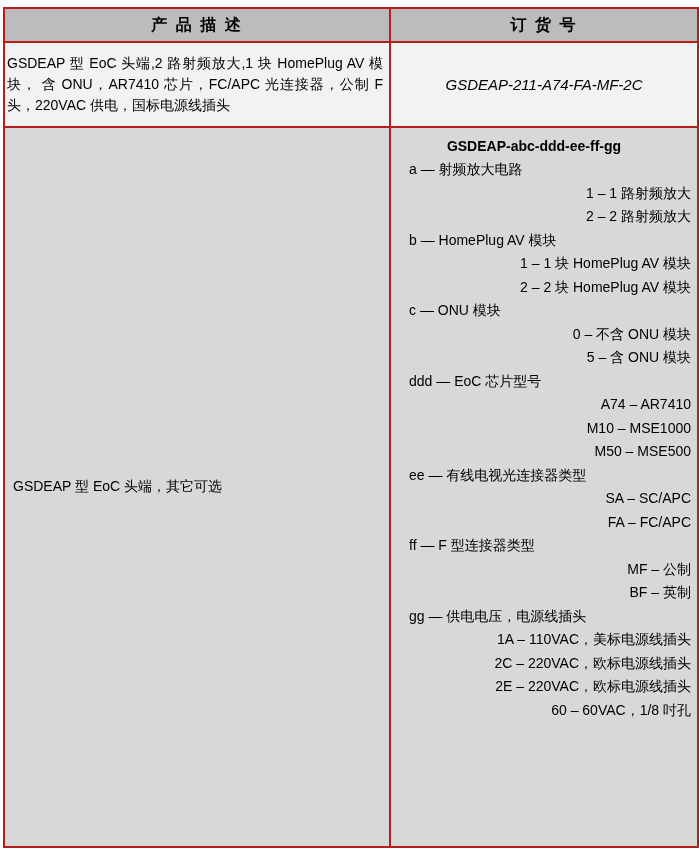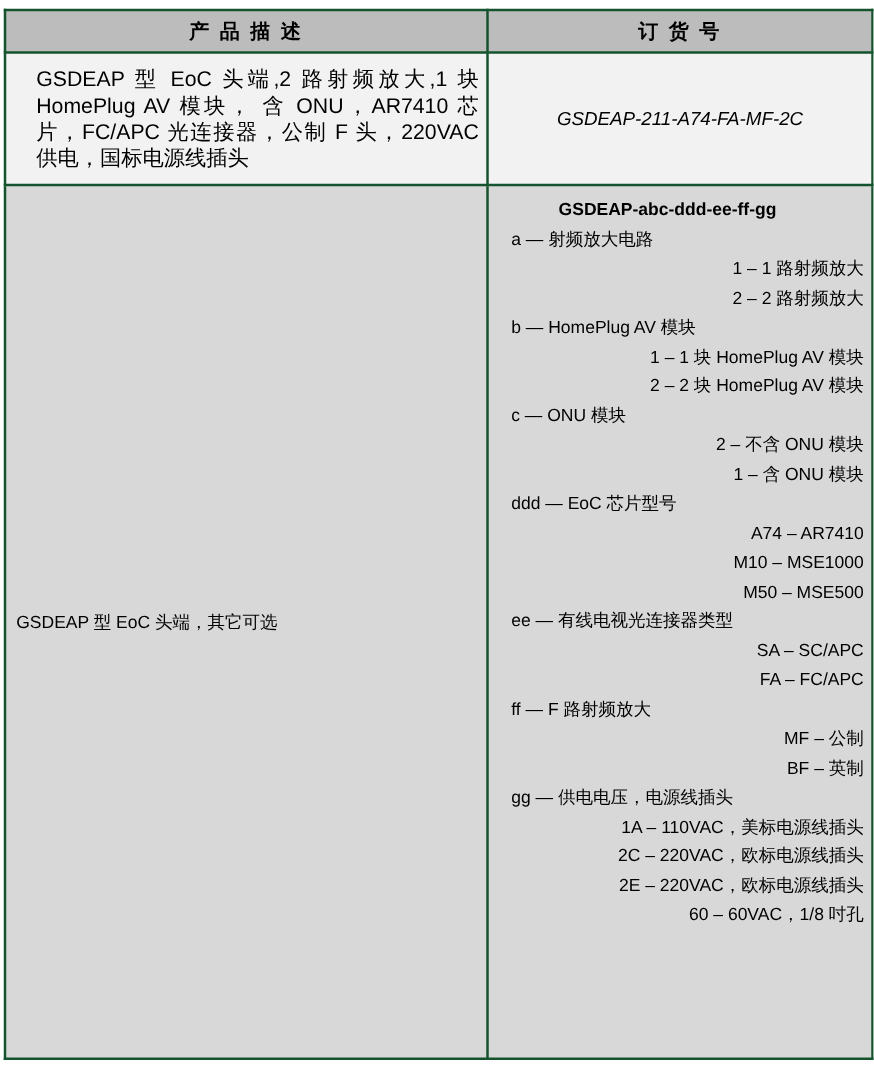--- a/index.html
+++ b/index.html
@@ -19,21 +19,21 @@
     position: absolute;
     left: 3px;
     top: 7px;
     width: 694px;
     height: 841px;
     border-collapse: collapse;
     table-layout: fixed;
   }
   .order-table th,
   .order-table td {
-    border: 2px solid #14532d;
+    border: 2px solid #b91c1c;
   }
   col.c-desc  { width: 386px; }
   col.c-order { width: 308px; }
 
   
   th.hdr {
     height: 34px;
     background: #bcbcbc;
     font-size: 16px;
     font-weight: bold;
@@ -41,22 +41,22 @@
     text-align: center;
     vertical-align: middle;
   }
 
   
   tr.prod-row td { background: #f2f2f2; }
   tr.r1 { height: 68px; }
   tr.r2 { height: 68px; }
   tr.r3 { height: 70px; }
   td.desc {
-    padding: 3px 6px 3px 24px;
-    font-size: 17px;
+    padding: 3px 6px 3px 2px;
+    font-size: 14px;
     line-height: 21px;
     vertical-align: middle;
     text-align: justify;
   }
   td.order {
     font-size: 15px;
     text-align: center;
     vertical-align: middle;
     font-style: italic;
   }
@@ -119,33 +119,33 @@
 
           <div class="grp">a — 射频放大电路</div>
           <div class="opt">1 – 1 路射频放大</div>
           <div class="opt">2 – 2 路射频放大</div>
 
           <div class="grp">b — HomePlug AV 模块</div>
           <div class="opt">1 – 1 块 HomePlug AV 模块</div>
           <div class="opt">2 – 2 块 HomePlug AV 模块</div>
 
           <div class="grp">c — ONU 模块</div>
-          <div class="opt">2 – 不含 ONU 模块</div>
-          <div class="opt">1 – 含 ONU 模块</div>
+          <div class="opt">0 – 不含 ONU 模块</div>
+          <div class="opt">5 – 含 ONU 模块</div>
 
           <div class="grp">ddd — EoC 芯片型号</div>
           <div class="opt">A74 – AR7410</div>
           <div class="opt">M10 – MSE1000</div>
           <div class="opt">M50 – MSE500</div>
 
           <div class="grp">ee — 有线电视光连接器类型</div>
           <div class="opt">SA – SC/APC</div>
           <div class="opt">FA – FC/APC</div>
 
-          <div class="grp">ff — F 路射频放大</div>
+          <div class="grp">ff — F 型连接器类型</div>
           <div class="opt">MF – 公制</div>
           <div class="opt">BF – 英制</div>
 
           <div class="grp">gg — 供电电压，电源线插头</div>
           <div class="opt">1A – 110VAC，美标电源线插头</div>
           <div class="opt">2C – 220VAC，欧标电源线插头</div>
           <div class="opt">2E – 220VAC，欧标电源线插头</div>
           <div class="opt">60 – 60VAC，1/8 吋孔</div>
         </td>
       </tr>

